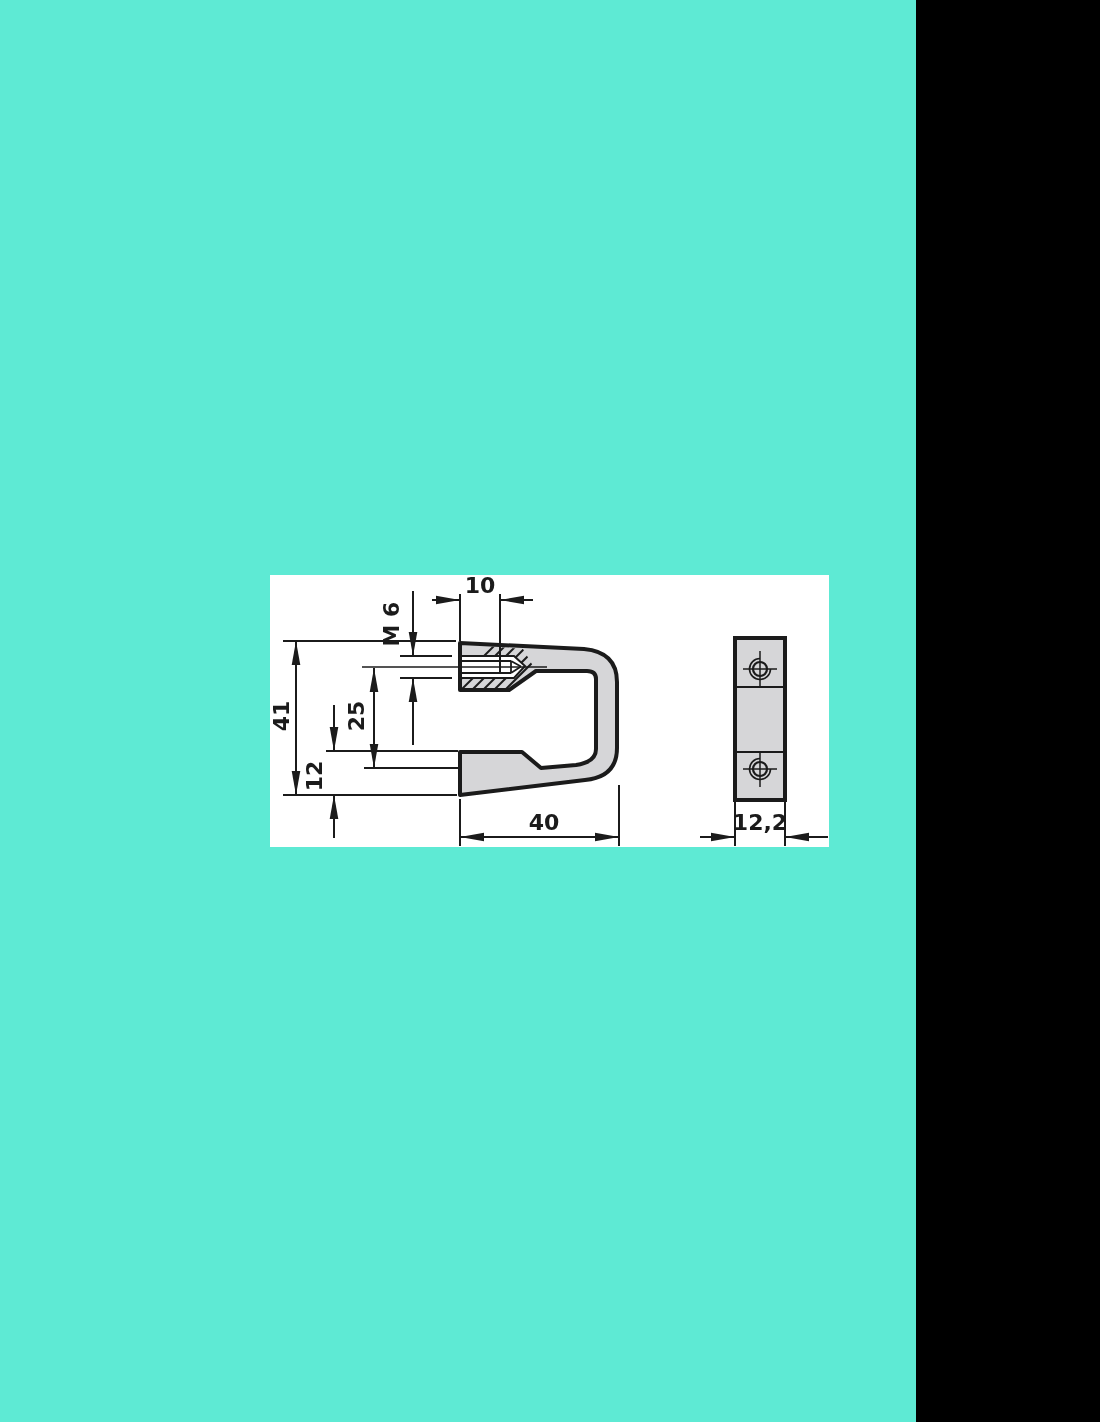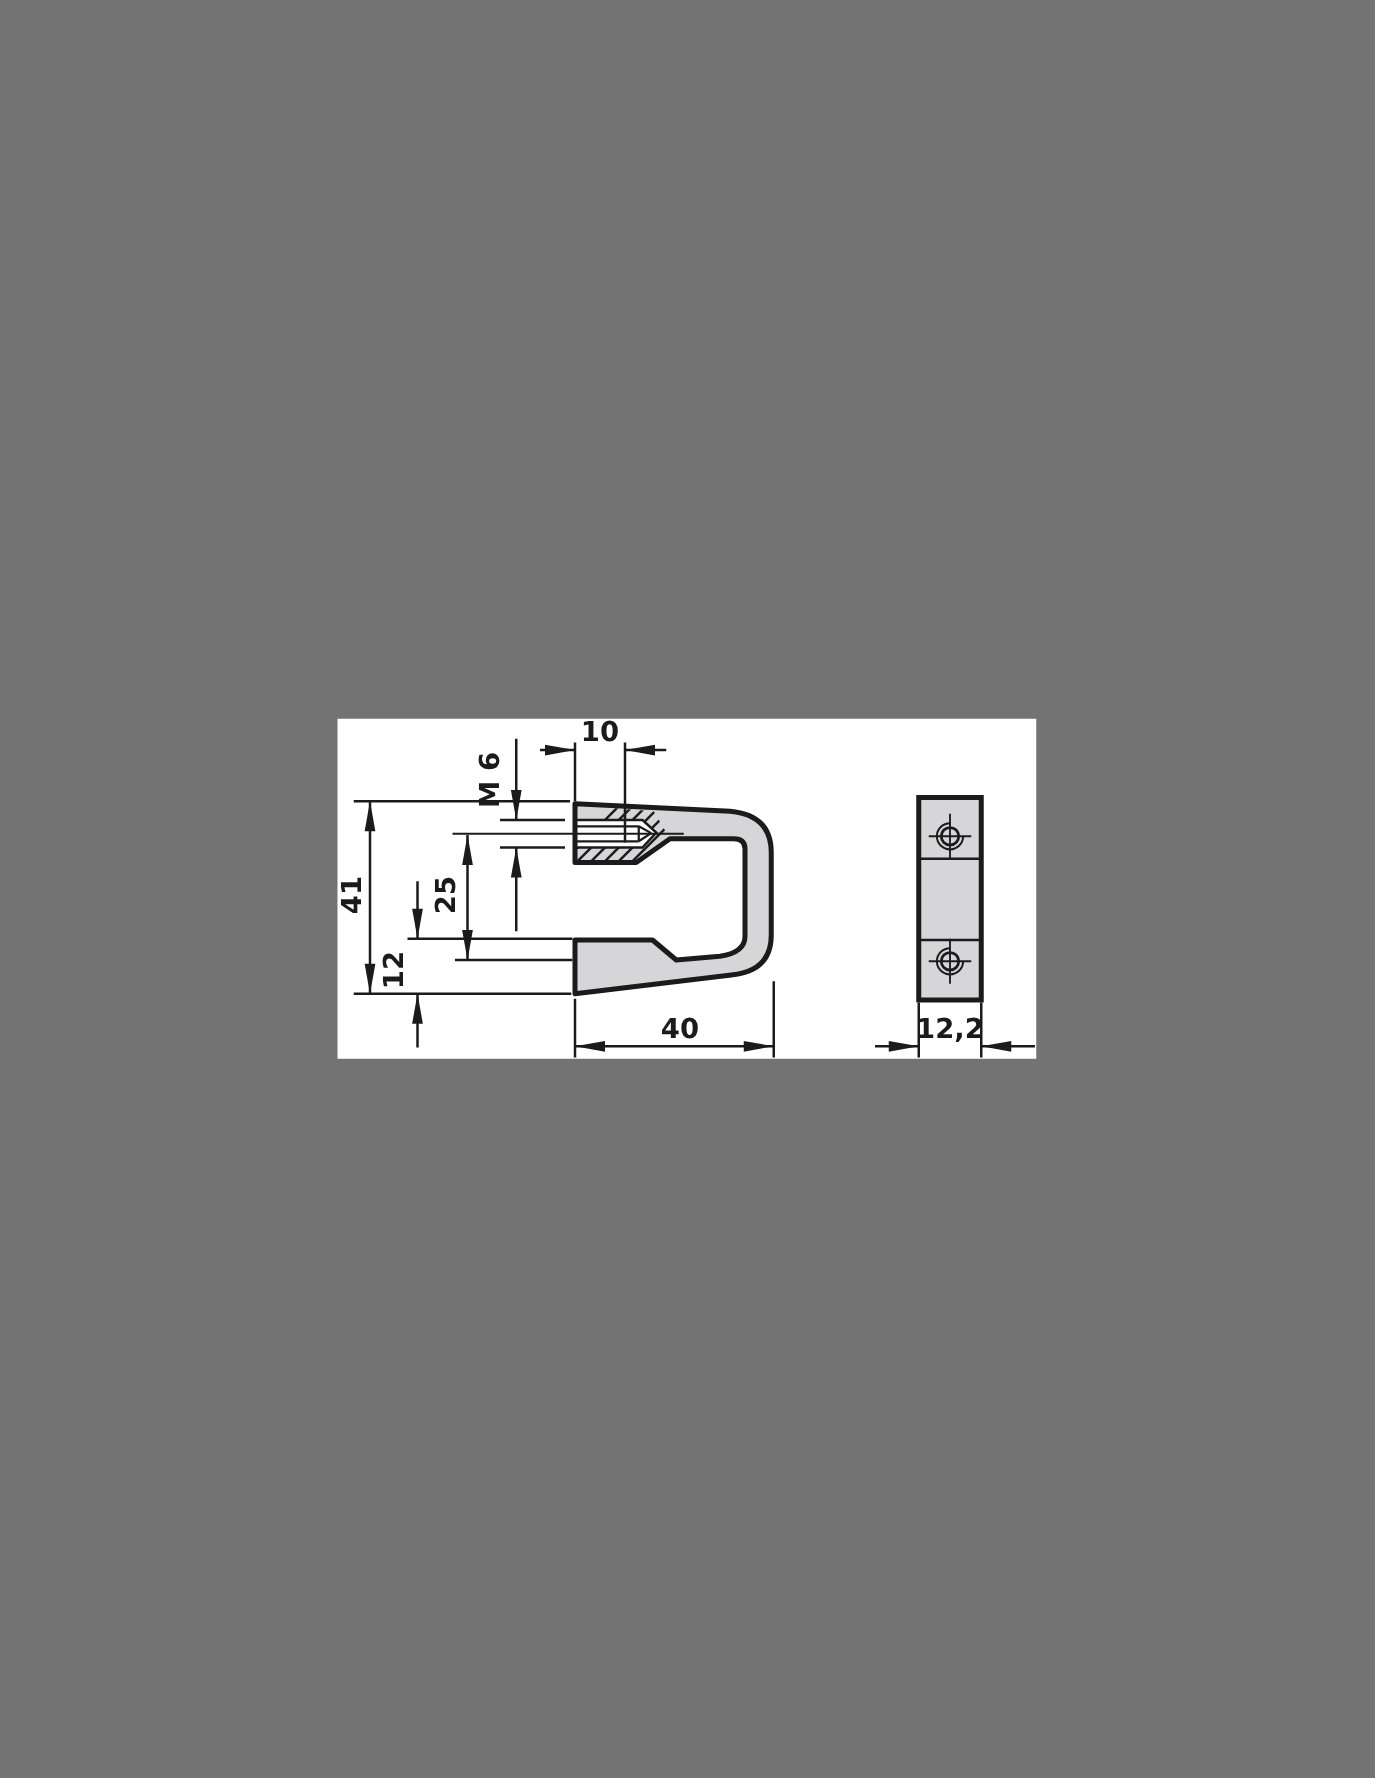--- a/index.html
+++ b/index.html
@@ -1,16 +1,16 @@
 <!DOCTYPE html>
 <html><head>
 <meta charset="utf-8">
 <style>
   html,body{margin:0;padding:0;background:#000;}
-  .stage{position:relative;width:1100px;height:1422px;background:#737373;overflow:hidden;}
+  .stage{position:relative;width:916px;height:1422px;background:#5eead4;overflow:hidden;}
   svg{position:absolute;left:0;top:0;}
   text{font-family:"DejaVu Sans","Liberation Sans",sans-serif;font-weight:bold;fill:#1b1b1b;}
   .lbl{font-size:22px;}
 </style>
 </head>
 <body>
 
 <div class="stage">
 <svg width="1100" height="1422" viewBox="0 0 1100 1422">
 

